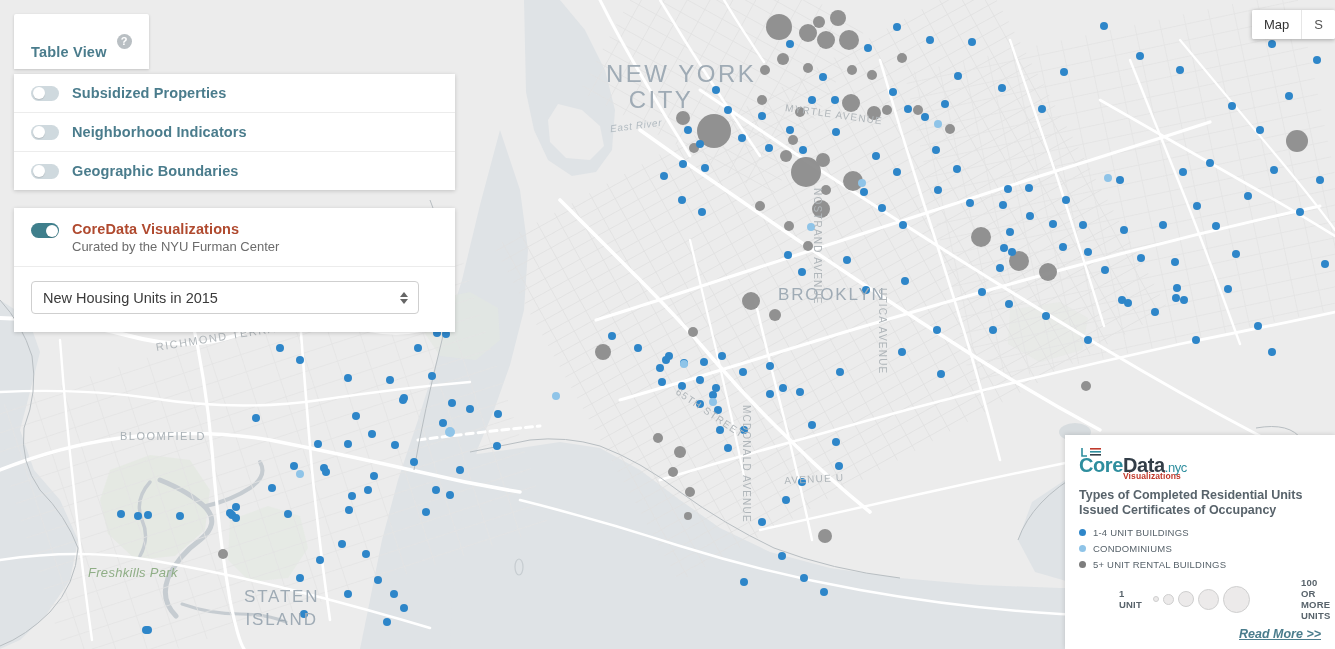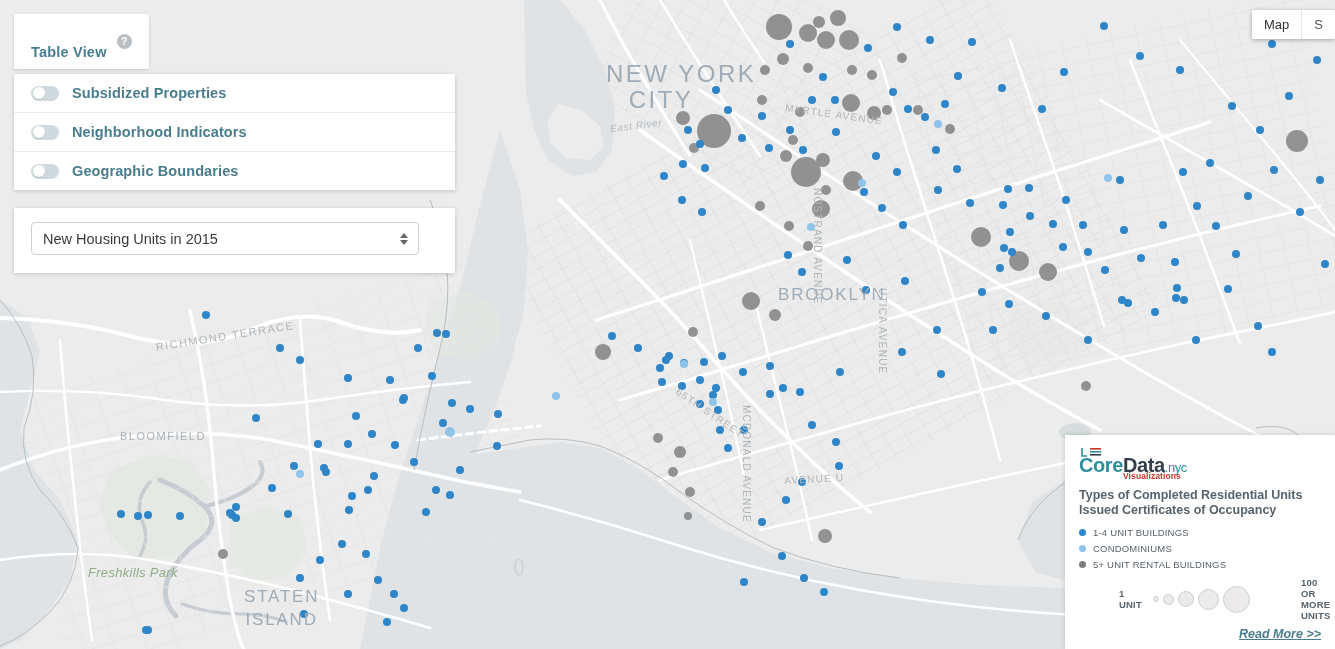--- a/index.html
+++ b/index.html
@@ -801,20 +801,27 @@
         <span class="toggle"></span>
         <span class="lr-label">Neighborhood Indicators</span>
       </div>
       <div class="layer-row">
         <span class="toggle"></span>
         <span class="lr-label">Geographic Boundaries</span>
       </div>
     </div>
 
     <div class="panel-card" id="coredata-card">
+      <div id="coredata-row">
+        <span class="toggle on"></span>
+        <span>
+          <span class="cd-title" style="display:block">CoreData Visualizations</span>
+          <span class="cd-sub" style="display:block">Curated by the NYU Furman Center</span>
+        </span>
+      </div>
       <div id="viz-select-wrap">
         <div id="viz-select">
           <span class="vs-text">New Housing Units in 2015</span>
           <span class="vs-arrows">
             <span class="tri up"></span>
               <span class="tri down"></span>
           </span>
         </div>
       </div>
     </div>

